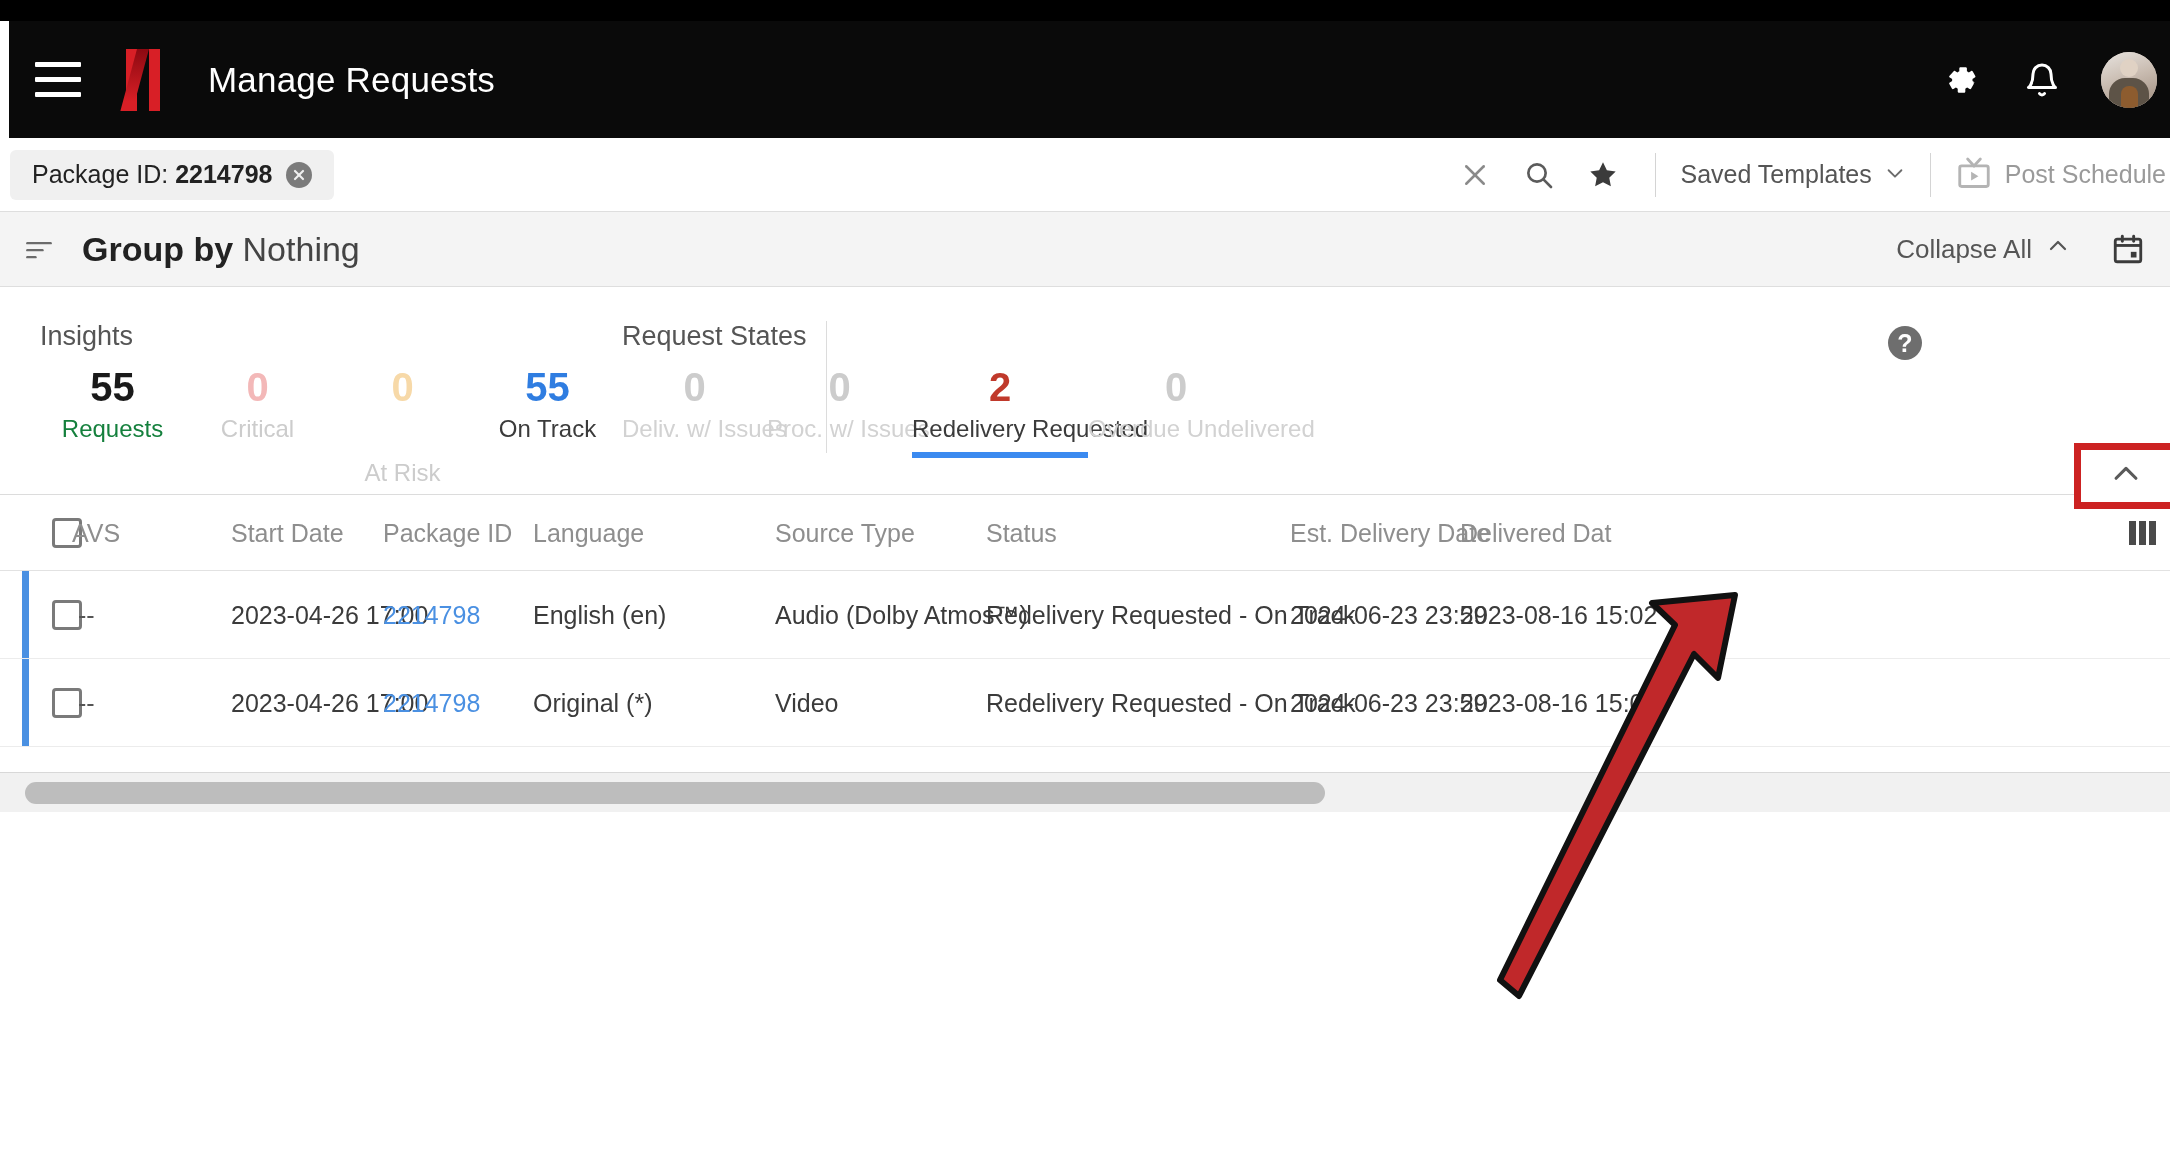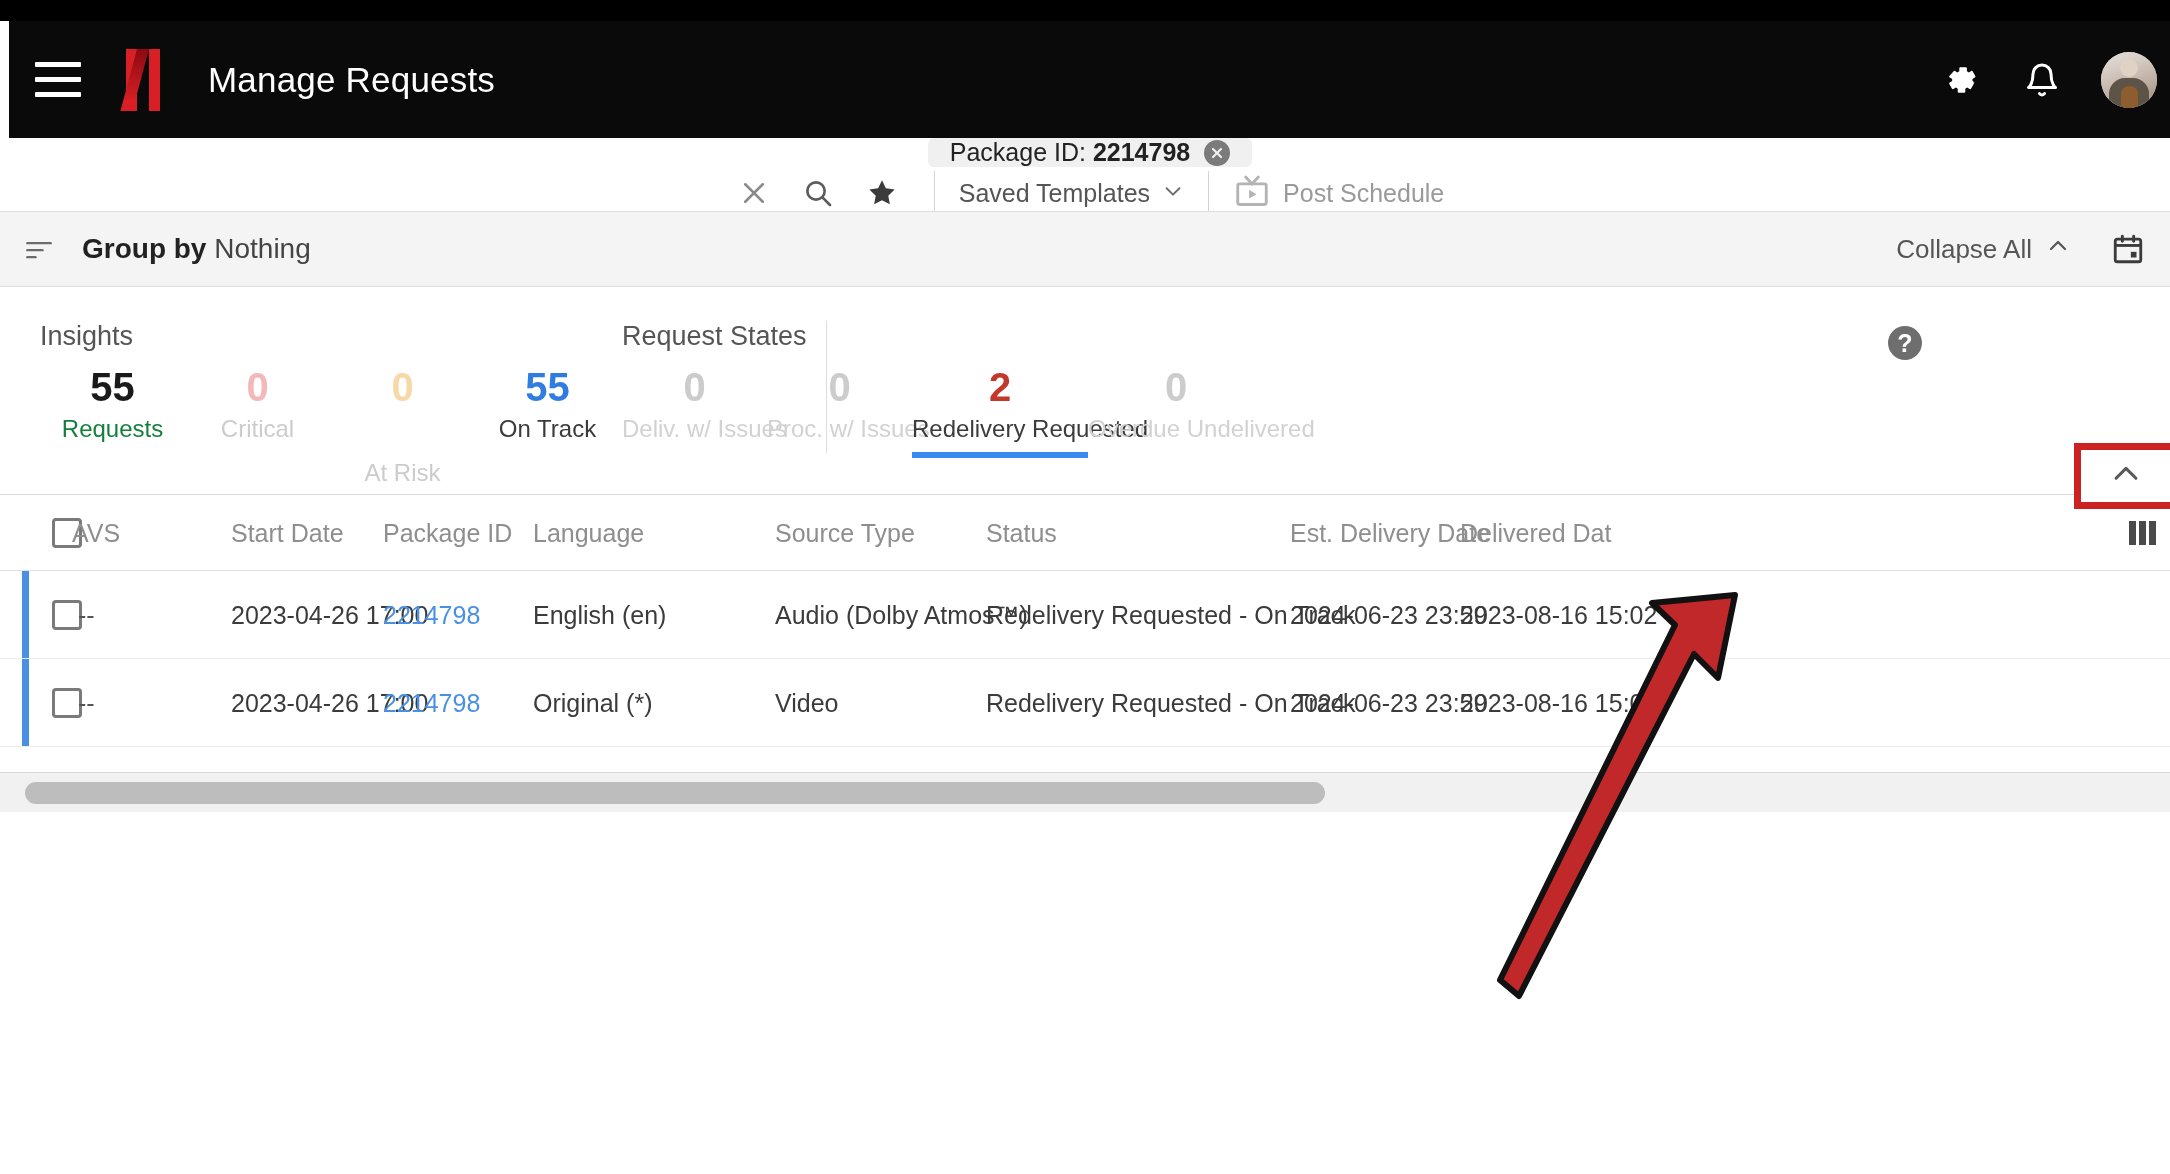--- a/index.html
+++ b/index.html
@@ -143,21 +143,20 @@
 
   
   .filterbar {
     position: absolute;
     top: 138px; left: 0;
     width: 2170px;
     height: 73px;
     background: #ffffff;
     display: flex;
     align-items: center;
-    flex-direction: column;
   }
 
   .chip {
     margin-left: 10px;
     height: 50px;
     display: flex;
     align-items: center;
     gap: 14px;
     padding: 0 22px 0 22px;
     background: #f0f0f0;
@@ -226,21 +225,21 @@
     align-items: center;
   }
   .gb-icon {
     margin-left: 18px;
     width: 42px; height: 42px;
     display: flex; align-items: center; justify-content: center;
     cursor: pointer;
   }
   .gb-text {
     margin-left: 22px;
-    font-size: 28px;
+    font-size: 34px;
     color: #444444;
     white-space: nowrap;
   }
   .gb-text b { font-weight: 700; color: #222222; }
   .gb-spacer { flex: 1 1 auto; }
   .gb-collapse {
     display: flex;
     align-items: center;
     gap: 14px;
     cursor: pointer;

